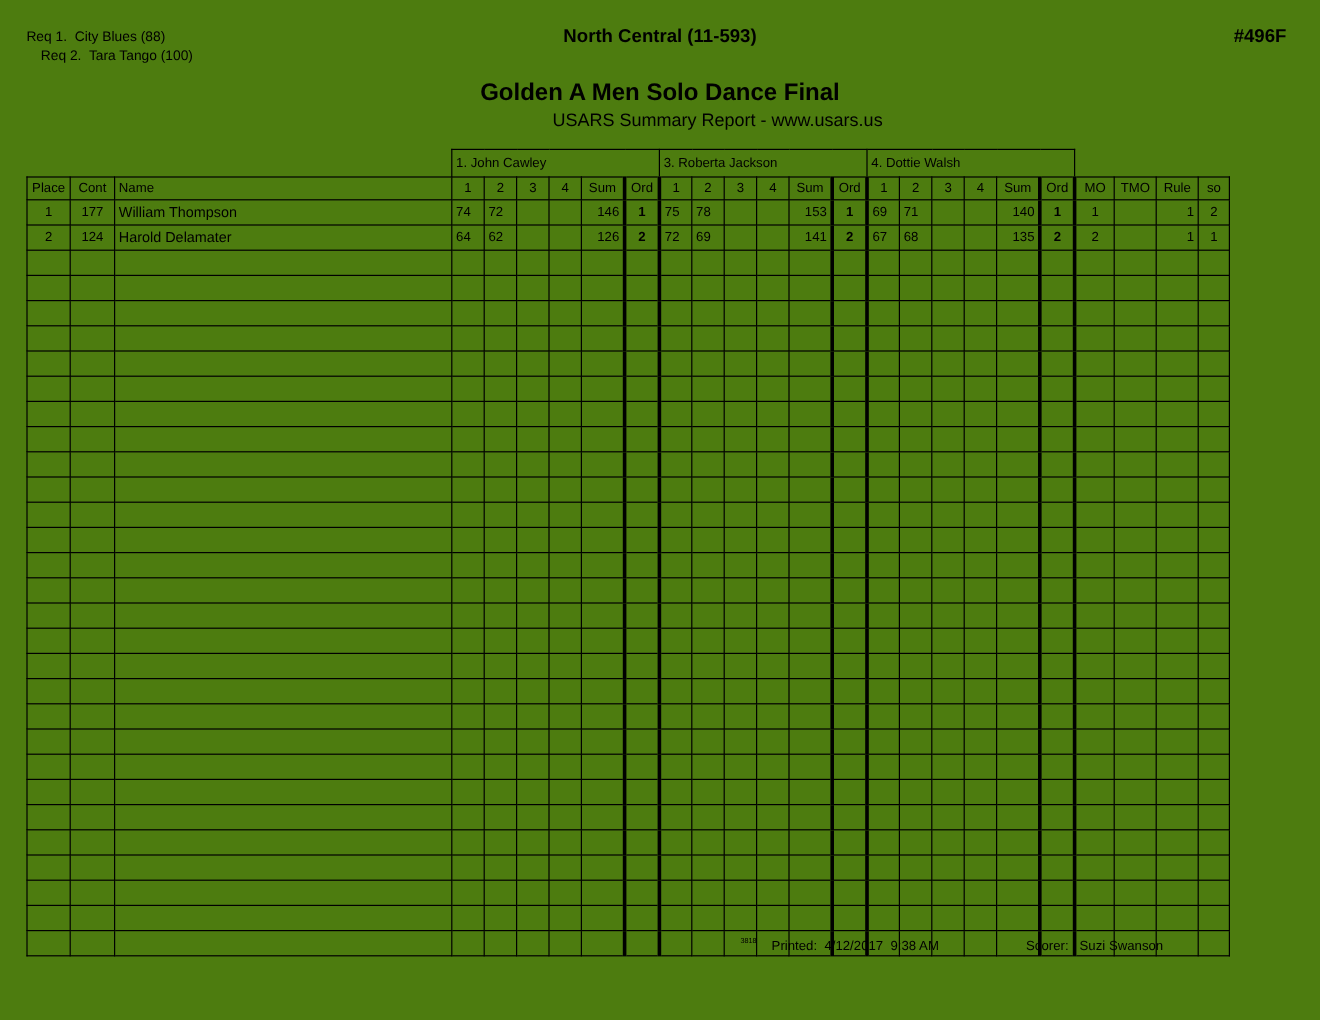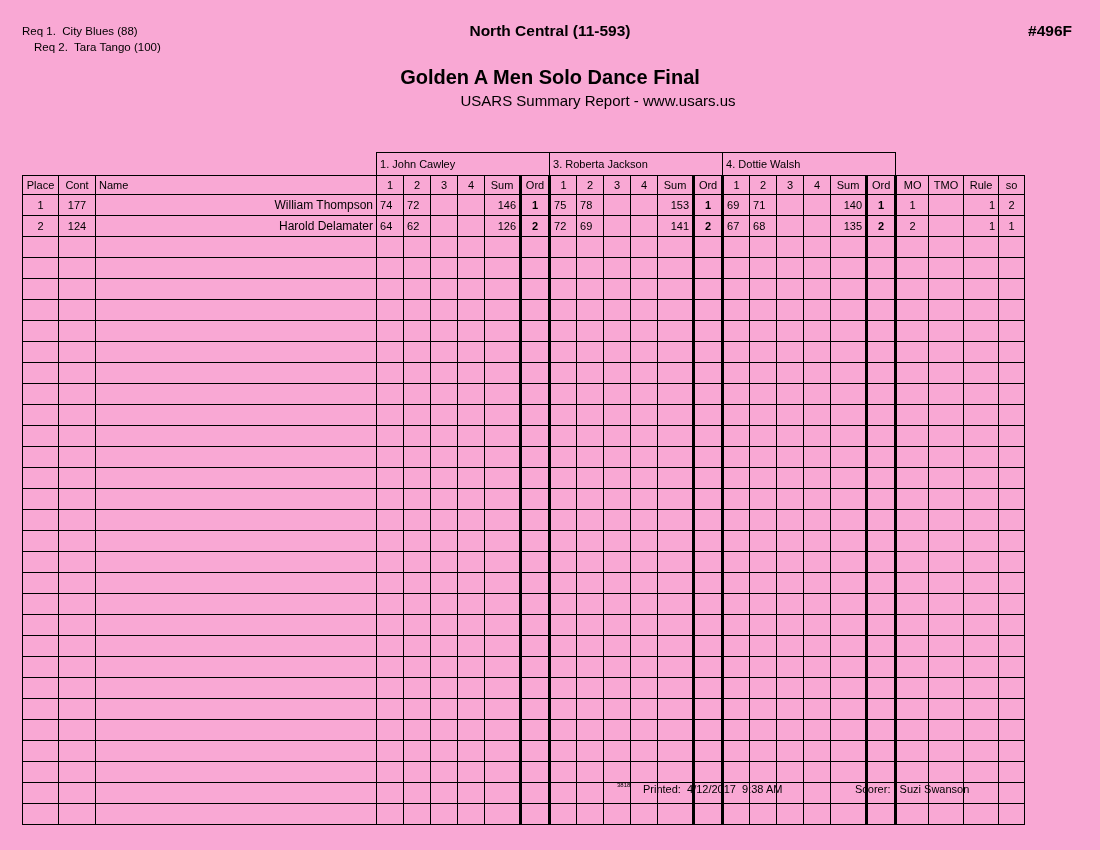--- a/index.html
+++ b/index.html
@@ -1,39 +1,39 @@
 <!DOCTYPE html>
 <html><head>
 <meta charset="utf-8">
 <style>
   html,body { margin:0; padding:0; background:#ffffff; }
   body { width:1100px; height:850px; font-family:"Liberation Sans", sans-serif; color:#000; }
-  .page { position:relative; width:1100px; height:850px; background:#f9a8d4; overflow:hidden; }
+  .page { position:relative; width:1100px; height:850px; background:#4d7c0f; overflow:hidden; }
 
   .req-line { position:absolute; left:22px; font-size:11.5px; white-space:pre; }
   #req1 { top:25px; }
   #req2 { top:41px;margin-left:12px; }
 
   .center-head { position:absolute; left:0; width:100%; text-align:center; white-space:pre; }
   #title-main   { top:22px; font-size:15.5px; font-weight:bold; }
   #title-sub    { top:46px; font-size:13.5px; }
   #title-event  { top:66px; font-size:20px; font-weight:bold; }
   #title-report { top:92px; font-size:15px;padding-left:48px; }
   #report-num { position:absolute; right:28px; top:22px; font-size:15.5px; font-weight:bold; }
 
-  table.score-table { position:absolute; left:22px; top:152px; width:801px;
+  table.score-table { position:absolute; left:22px; top:124px; width:801px;
     border-collapse:collapse; table-layout:fixed; font-size:11px; }
   .score-table td, .score-table th { border:1px solid #000; padding:0 3px; height:20px;
     overflow:hidden; white-space:nowrap; font-weight:normal; }
   tr.judge-row td.blank { border:none; }
   tr.judge-row th.judgebox { text-align:left; height:22px; font-size:11px; }
   tr.col-head th { text-align:center; height:18px; }
   tr.col-head th.name { text-align:left; }
 
-  td.name  { text-align:right; }
+  td.name  { text-align:left; }
   td.place, td.cont { text-align:center; }
   td.score { text-align:left; }
   td.sum   { text-align:right; }
   .ord     { border-left:3px solid #000 !important; border-right:3px solid #000 !important; text-align:center; }
   td.ord   { font-weight:bold; }
   td.mo, td.tmo, td.so { text-align:center; }
   td.rule  { text-align:right; }
   .bold    { font-weight:bold; }
   td.name.bold { font-size:12px; }
 

